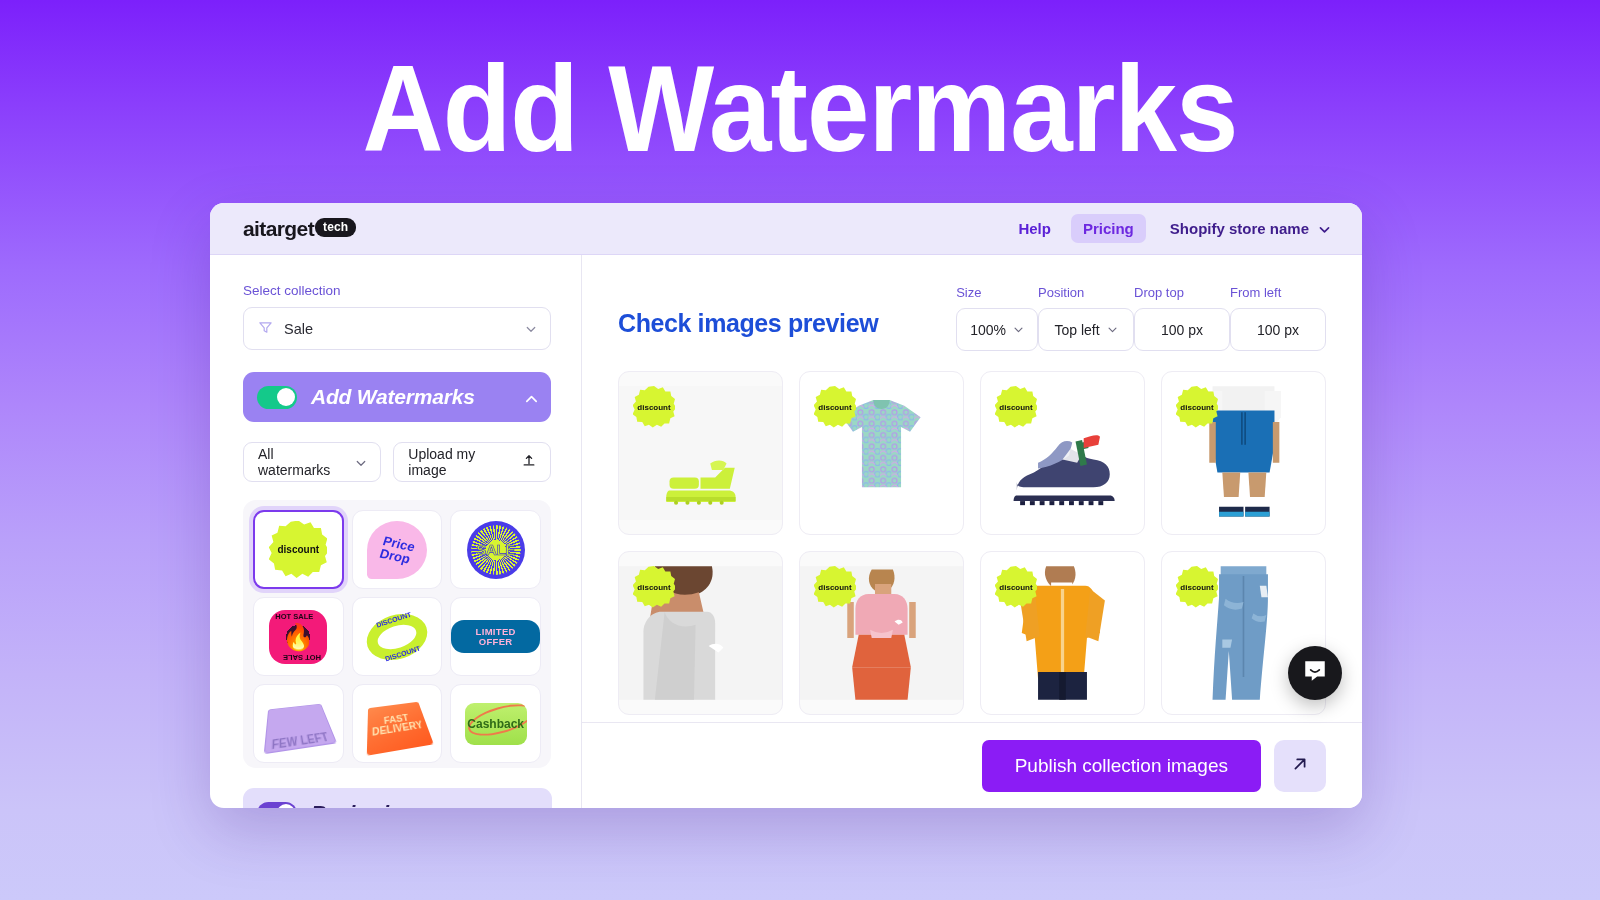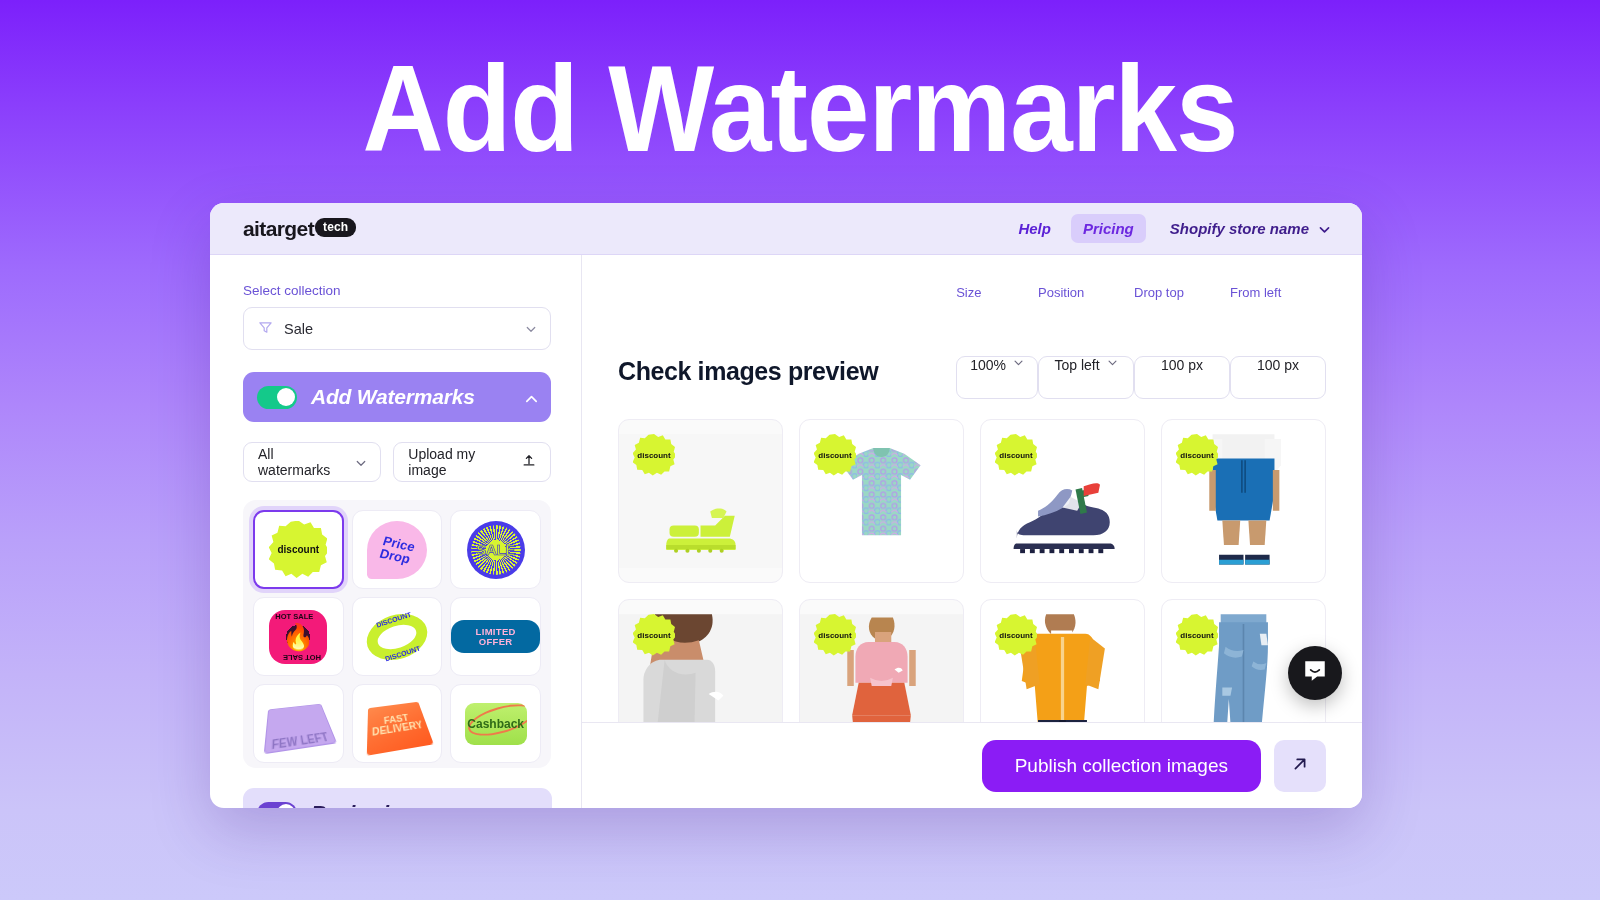--- a/index.html
+++ b/index.html
@@ -41,21 +41,21 @@
   .logo { display: flex; align-items: center; gap: 0; }
   .logo-word {
     font-size: 21px; font-weight: 700; color: #18161d; letter-spacing: -.6px;
   }
   .logo-badge {
     display: inline-block; background: #18161d; color: #ffffff;
     font-size: 12px; font-weight: 700; letter-spacing: .1px;
     border-radius: 9px; padding: 2px 8px 3px; margin-left: 1px;
     position: relative; top: -1px;
   }
-  .nav { display: flex; align-items: center; gap: 8px; font-style: italic; }
+  .nav { display: flex; align-items: center; gap: 8px; }
   .nav-link {
     font-size: 15px; font-weight: 700; color: #5b21d6;
     padding: 6px 12px; border-radius: 7px; cursor: pointer;
   }
   .nav-link.active { background: #d9cdfb; color: #6d28e0; }
   .nav-store {
     display: flex; align-items: center; gap: 9px; margin-left: 16px;
     font-size: 15px; font-weight: 700; color: #3f1d8c; cursor: pointer;
   }
   .chev { width: 11px; height: 11px; display: inline-block; }
@@ -232,30 +232,30 @@
     margin-left: 14px; color: #2b1d5c; font-size: 21px;
     font-weight: 700; font-style: italic;
   }
 
   
   .main-head {
     padding: 30px 36px 0 36px; display: flex; align-items: flex-end;
     justify-content: space-between;
   }
   .main-title {
-    font-size: 25px; font-weight: 700; color: #0f172a; letter-spacing: -.4px;
+    font-size: 25px; font-weight: 700; color: #1d4ed8; letter-spacing: -.4px;
     padding-bottom: 13px;
   }
   .ctrls { display: flex; gap: 0; }
   .ctrl { display: flex; flex-direction: column; }
   .ctrl-label { font-size: 13px; color: #6a52d6; margin-bottom: 8px; }
   .ctrl-box {
     height: 43px; min-width: 68px; border: 1px solid #e1dff0; border-radius: 9px;
-    background: #fff; display: flex; justify-content: center;
-    gap: 7px; padding: 0 13px; font-size: 14px; color: #232329; cursor: pointer; margin-top: 48px;
+    background: #fff; display: flex; align-items: center; justify-content: center;
+    gap: 7px; padding: 0 13px; font-size: 14px; color: #232329; cursor: pointer;
   }
   .ctrl-box.wide { min-width: 96px; }
 
   .grid-scroll { flex: 1; overflow: hidden; padding: 20px 36px 0 36px; }
   .pgrid {
     display: grid; grid-template-columns: repeat(4, 1fr); gap: 16px;
   }
   .pcard {
     border: 1px solid #eeecf4; border-radius: 11px; height: 164px;
     position: relative; overflow: hidden; background: #fafafa; cursor: pointer;
@@ -268,21 +268,21 @@
   .pimg { position: absolute; inset: 0; }
 
   
   .footer {
     height: 86px; flex: 0 0 86px; border-top: 1px solid #e9e7f2;
     display: flex; align-items: center; justify-content: flex-end;
     gap: 13px; padding: 0 36px; background: #fff;
   }
   .publish-btn {
     background: #8b1cf5; color: #fff; font-size: 19px; font-weight: 400;
-    border: none; border-radius: 14px; height: 52px; padding: 0 33px;
+    border: none; border-radius: 7px; height: 52px; padding: 0 33px;
     cursor: pointer; font-family: "Liberation Sans", sans-serif;
   }
   .arrow-btn {
     width: 52px; height: 52px; border-radius: 10px; background: #e5e0fb;
     display: flex; align-items: center; justify-content: center; cursor: pointer;
   }
   .chat-bubble {
     position: absolute; right: 20px; bottom: 108px; width: 54px; height: 54px;
     border-radius: 50%; background: #18181c; display: flex; align-items: center;
     justify-content: center; cursor: pointer; z-index: 40;

